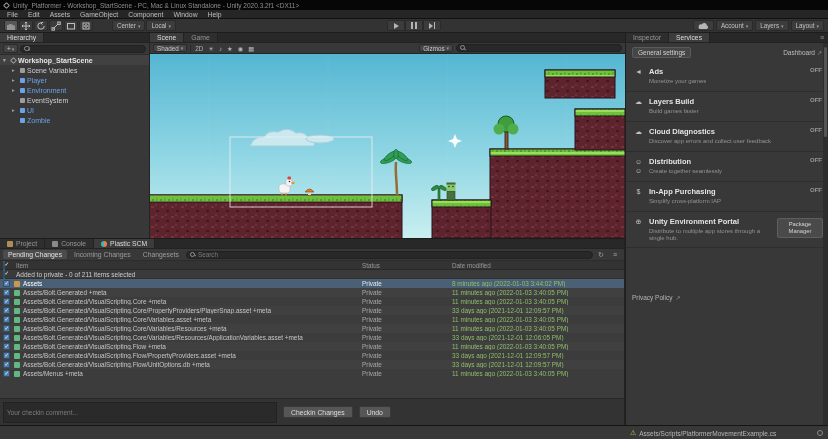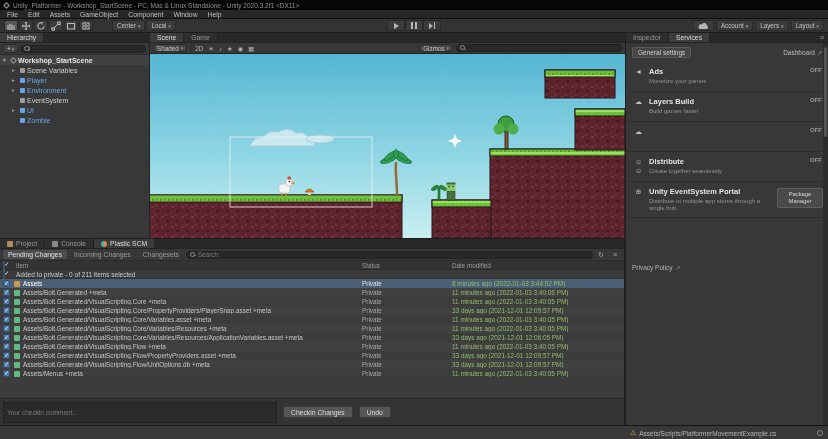--- a/index.html
+++ b/index.html
@@ -580,35 +580,47 @@
         <div class="svc">
         <span class="svc-icon">☁</span>
         <div>
           <div class="svc-name">Layers Build</div>
           <div class="svc-desc">Build games faster</div>
         </div>
         <span class="svc-off">OFF</span>
       </div>
         <div class="svc">
         <span class="svc-icon">☁</span>
+        <div>
+          <div class="svc-name">Cloud Diagnostics</div>
+          <div class="svc-desc">Discover app errors and collect user feedback</div>
+        </div>
         <span class="svc-off">OFF</span>
       </div>
         <div class="svc">
         <span class="svc-icon">☺☺</span>
         <div>
-          <div class="svc-name">Distribute</div>
+          <div class="svc-name">Distribution</div>
           <div class="svc-desc">Create together seamlessly</div>
+        </div>
+        <span class="svc-off">OFF</span>
+      </div>
+        <div class="svc">
+        <span class="svc-icon">$</span>
+        <div>
+          <div class="svc-name">In-App Purchasing</div>
+          <div class="svc-desc">Simplify cross-platform IAP</div>
         </div>
         <span class="svc-off">OFF</span>
       </div>
       </div>
     <div class="svc udp">
       <span class="svc-icon">⊕</span>
       <div>
-        <div class="svc-name">Unity EventSystem Portal</div>
+        <div class="svc-name">Unity Environment Portal</div>
         <div class="svc-desc">Distribute to multiple app stores through a single hub.</div>
       </div>
       <button class="pm-btn">Package Manager</button>
     </div>
     <div class="privacy">
       <span>Privacy Policy</span>
       <span class="ext">↗</span>
     </div>
     <div class="rscroll">
         <div class="thumb"></div>

